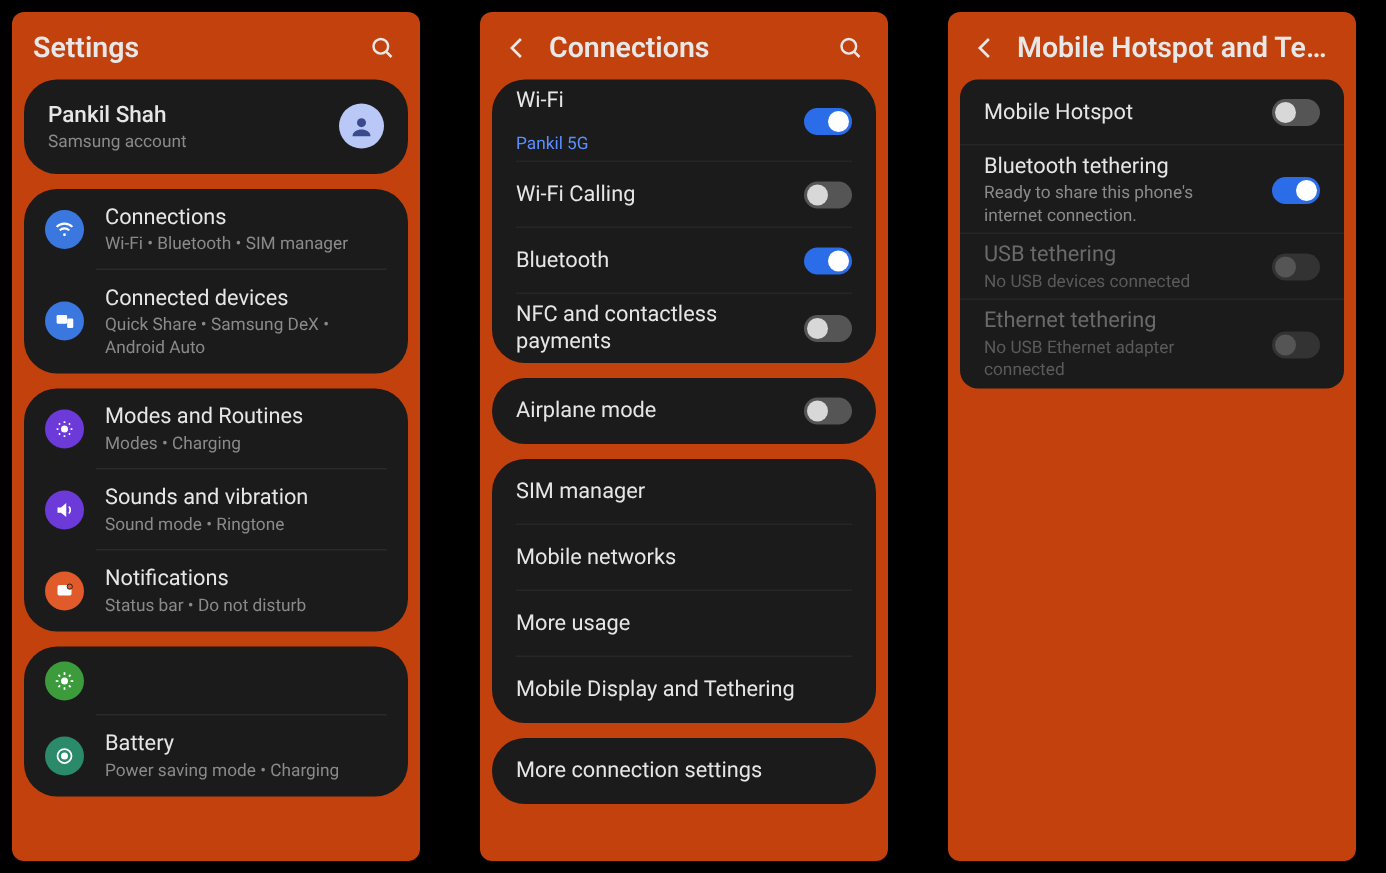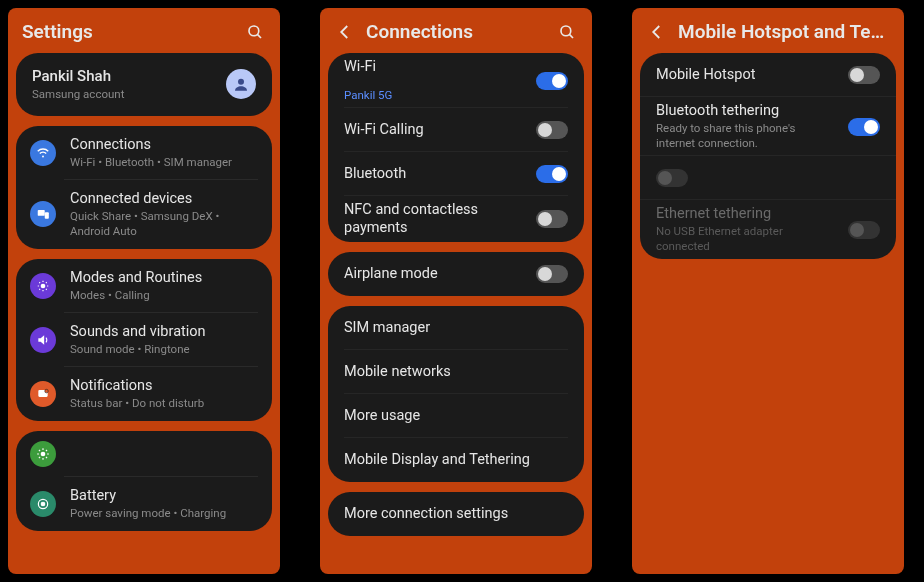--- a/index.html
+++ b/index.html
@@ -148,21 +148,21 @@
     content: "";
     position: absolute;
     left: 16px;
     right: 16px;
     bottom: 0;
     height: 1px;
     background: #262626;
   }
   .crow .row-text { flex: 1; }
   .phone.p3 .crow.divider::after { left: 0; right: 0; }
-  .phone.p3 .card { border-radius: 22px; }
+  .phone.p3 .card { border-radius: 12px; }
   svg { display: block; }
 </style>
 </head>
 <body>
 
 <div class="phone">
   <div class="header">
     <div class="header-title">Settings</div>
     <div class="header-search">
       <svg width="18" height="18" viewBox="0 0 24 24" fill="none" stroke="currentColor" stroke-width="2.2">
@@ -217,21 +217,21 @@
   <div class="card" id="s1g2">
       <div class="row divider">
         <div class="row-icon" style="background: rgb(107, 58, 216);">
           <svg width="14" height="14" viewBox="0 0 24 24" fill="#fff">
             <circle cx="12" cy="12" r="4"></circle>
             <path d="M12 3v2M12 19v2M3 12h2M19 12h2M5.6 5.6l1.4 1.4M17 17l1.4 1.4M5.6 18.4l1.4-1.4M17 7l1.4-1.4" stroke="#fff" stroke-width="2"></path>
           </svg>
         </div>
         <div class="row-text">
           <div class="row-title">Modes and Routines</div>
-          <div class="row-sub">Modes  •  Calling</div>
+          <div class="row-sub">Modes  •  Charging</div>
         </div>
       </div>
       <div class="row divider">
         <div class="row-icon" style="background: rgb(107, 58, 216);">
           <svg width="14" height="14" viewBox="0 0 24 24" fill="#fff">
             <path d="M4 9v6h4l6 5V4l-6 5H4z"></path>
             <path d="M17 8c2 2 2 6 0 8" stroke="#fff" stroke-width="2" fill="none"></path>
           </svg>
         </div>
         <div class="row-text">
@@ -399,20 +399,24 @@
       <div class="crow divider">
         <div class="row-text">
           <div class="row-title">Bluetooth tethering</div>
           <div class="row-sub">Ready to share this phone's internet connection.</div>
         </div>
         <div class="toggle on">
           <div class="knob"></div>
         </div>
       </div>
       <div class="crow divider">
+        <div class="row-text">
+          <div class="row-title dim">USB tethering</div>
+          <div class="row-sub dim">No USB devices connected</div>
+        </div>
         <div class="toggle off dim">
           <div class="knob"></div>
         </div>
       </div>
       <div class="crow">
         <div class="row-text">
           <div class="row-title dim">Ethernet tethering</div>
           <div class="row-sub dim">No USB Ethernet adapter connected</div>
         </div>
         <div class="toggle off dim">

